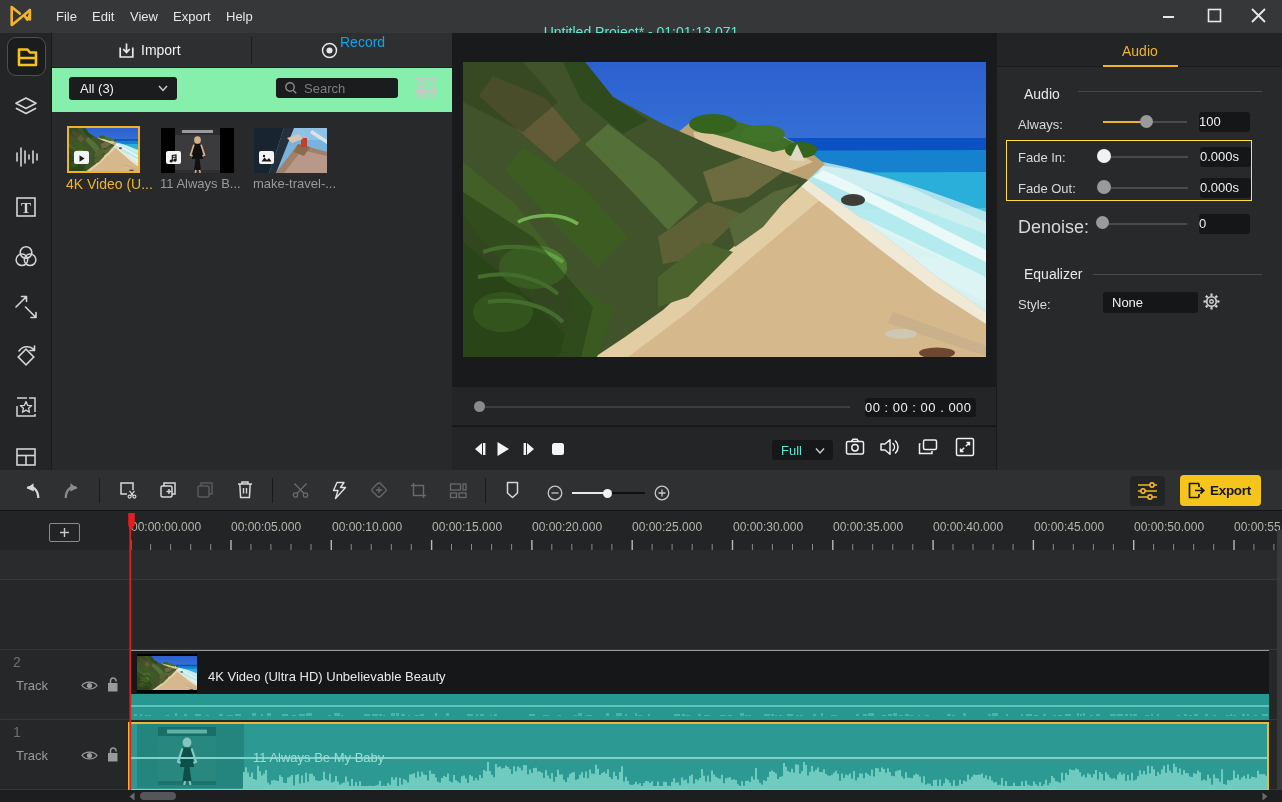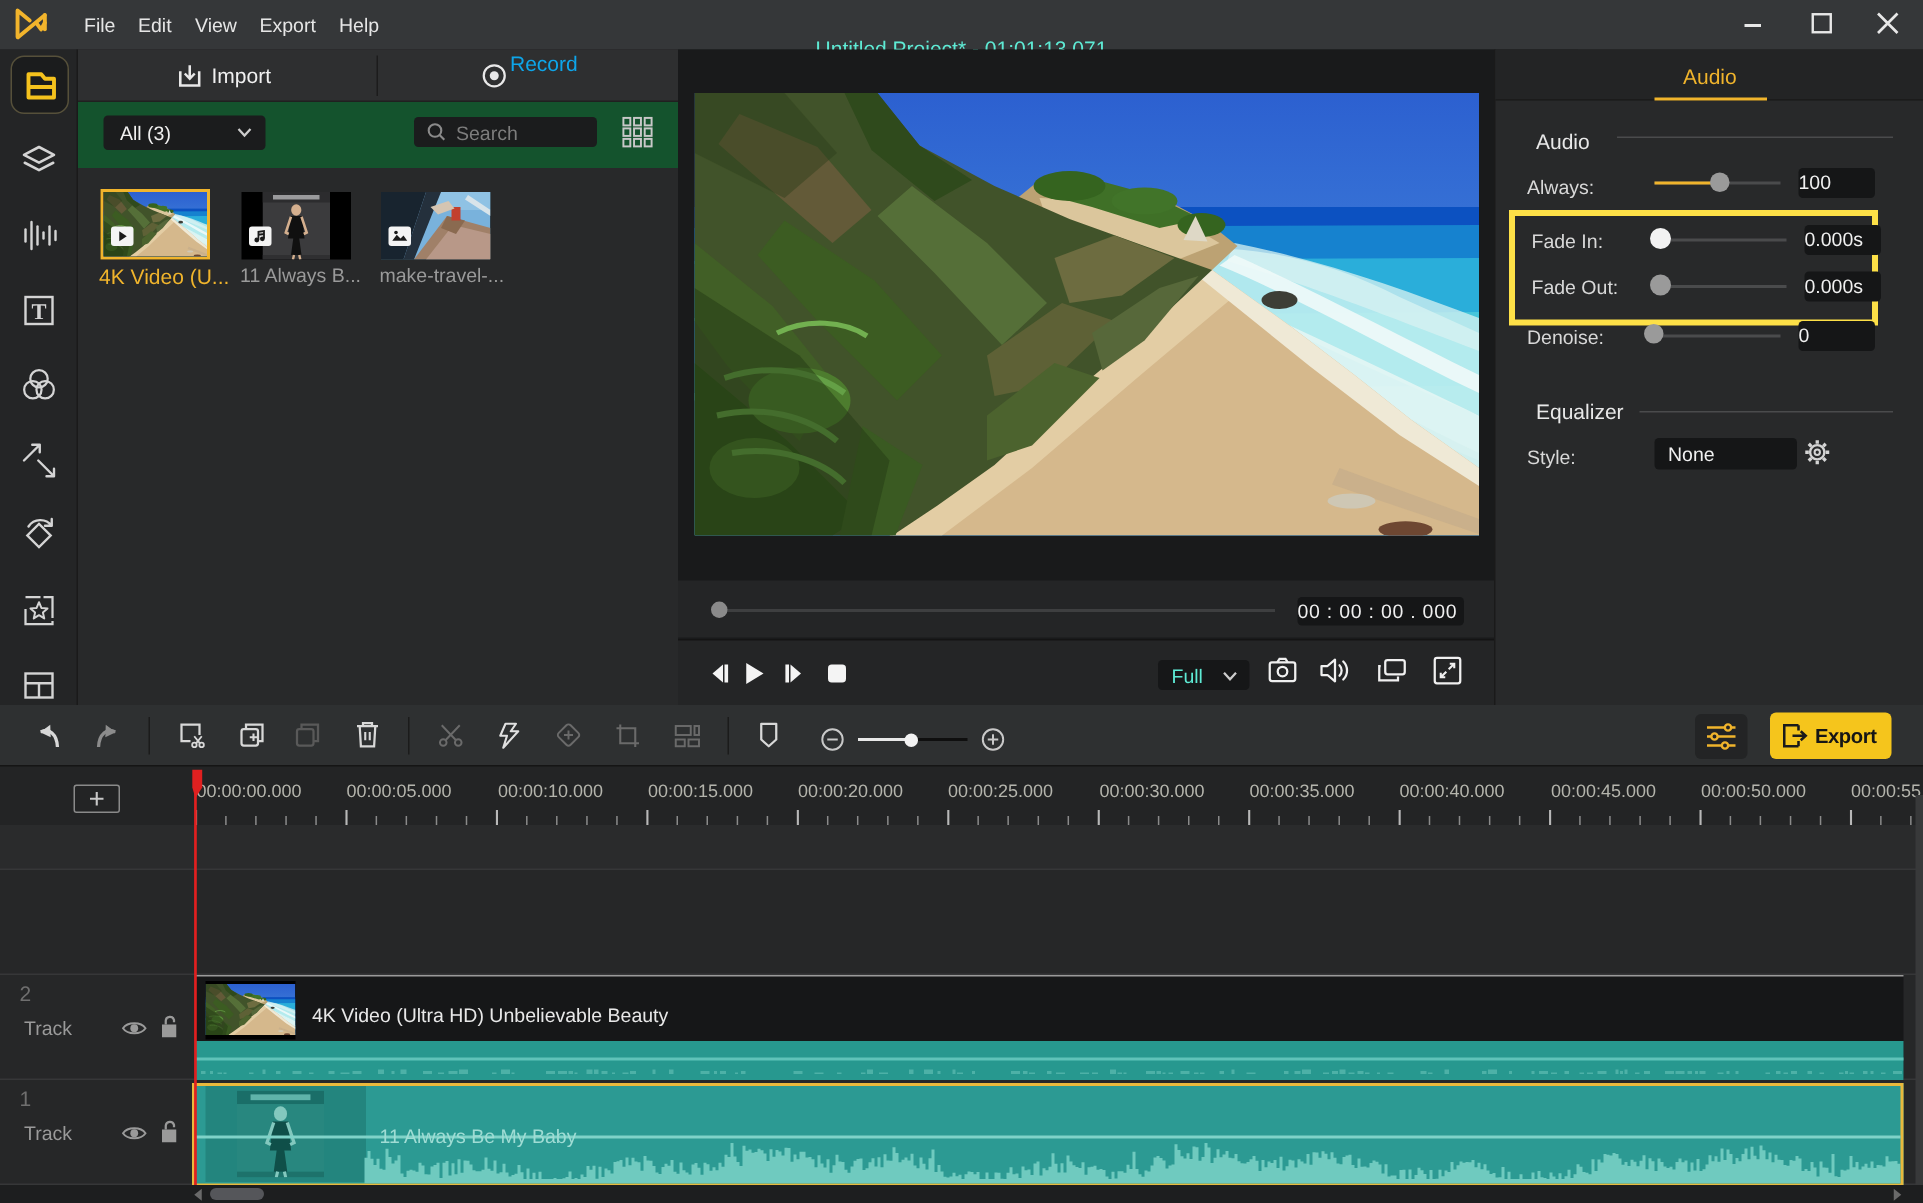--- a/index.html
+++ b/index.html
@@ -14,21 +14,21 @@
   #wintitle { position:absolute; top:16px; width:100%; text-align:center; height:33px; line-height:33px;
     color:#5eead4; font-size:14px; }
 
   
   #sidebar { position:absolute; left:0; top:33px; width:52px; height:437px; background:#242526; border-right:1px solid #1a1a1a; }
   .sideicon { position:absolute; left:10px; width:32px; height:32px; }
 
   
   #media { position:absolute; left:52px; top:33px; width:400px; height:437px; background:#28292a; }
   #tabsrow { position:absolute; left:0; top:0; width:400px; height:35px; background:#2e2f30; border-bottom:1px solid #202020; }
-  #filterrow { position:absolute; left:0; top:35px; width:400px; height:44px; background:#14532d; }
+  #filterrow { position:absolute; left:0; top:35px; width:400px; height:44px; background:#86efac; }
 
   
   #preview { position:absolute; left:452px; top:33px; width:600px; height:437px; background:#191a1b; }
   #seekrow { position:absolute; left:0; top:354px; width:544px; height:38px; background:#242526; }
   #ctrlrow { position:absolute; left:0; top:393px; width:544px; height:44px; background:#242526; border-top:1px solid #141414; }
 
   
   #rpanel { position:absolute; left:996px; top:33px; width:286px; height:437px; background:#28292a; border-left:1px solid #1a1a1a; }
 
   
@@ -259,31 +259,31 @@
       <span class="abs" style="left:125px;top:10px;font-size:14px;color:#f0b42c">Audio</span>
       <div class="abs" style="left:106px;top:32px;width:75px;height:2px;background:#f0b42c"></div>
     </div>
     <span class="abs" style="left:27px;top:53px;font-size:14px;color:#e8e8e8">Audio</span>
     <div class="abs" style="left:81px;top:58px;width:184px;height:1px;background:#4a4b4c"></div>
     <span class="abs" style="left:21px;top:84px;font-size:13px;color:#d8d8d8">Always:</span>
     <div class="slider-track" style="left:106px;top:88px;width:84px"></div>
     <div class="abs" style="left:106px;top:88px;width:44px;height:2px;background:#f0b42c"></div>
     <div class="knob" style="left:143px;top:82px;width:13px;height:13px;background:#9a9a9a"></div>
     <div class="valuebox" style="left:202px;top:79px;width:51px;height:20px;line-height:20px">100</div>
-    <div class="abs" style="left:9px;top:107px;width:246px;height:77px;border:4px solid #fde047">
+    <div class="abs" style="left:9px;top:107px;width:246px;height:61px;border:1px solid #fde047">
       <span class="abs" style="left:11px;top:9px;font-size:13px;color:#d8d8d8">Fade In:</span>
       <div class="slider-track" style="left:97px;top:15px;width:84px"></div>
       <div class="knob" style="left:90px;top:8px;width:14px;height:14px;background:#f2f2f2"></div>
       <div class="valuebox" style="left:193px;top:6px;width:51px;height:20px;line-height:20px">0.000s</div>
       <span class="abs" style="left:11px;top:40px;font-size:13px;color:#d8d8d8">Fade Out:</span>
       <div class="slider-track" style="left:97px;top:46px;width:84px"></div>
       <div class="knob" style="left:90px;top:39px;width:14px;height:14px;background:#9a9a9a"></div>
       <div class="valuebox" style="left:193px;top:37px;width:51px;height:20px;line-height:20px">0.000s</div>
     </div>
-    <span class="abs" style="left:21px;top:184px;font-size:13px;color:#d8d8d8">Denoise:</span>
+    <span class="abs" style="left:21px;top:184px;font-size:18px;color:#d8d8d8">Denoise:</span>
     <div class="slider-track" style="left:106px;top:190px;width:84px"></div>
     <div class="knob" style="left:99px;top:183px;width:13px;height:13px;background:#9a9a9a"></div>
     <div class="valuebox" style="left:202px;top:181px;width:51px;height:20px;line-height:20px">0</div>
     <span class="abs" style="left:27px;top:233px;font-size:14px;color:#e8e8e8">Equalizer</span>
     <div class="abs" style="left:96px;top:241px;width:169px;height:1px;background:#4a4b4c"></div>
     <span class="abs" style="left:21px;top:264px;font-size:13px;color:#d8d8d8">Style:</span>
     <div class="valuebox" style="left:106px;top:259px;width:95px;height:21px;line-height:21px;text-align:left;padding-left:9px">None</div>
     <svg class="abs" style="left:206px;top:260px" width="17" height="17" viewBox="0 0 20 20">
       <circle cx="10" cy="10" r="5.6" fill="none" stroke="#d4d4d4" stroke-width="1.9"></circle>
       <circle cx="10" cy="10" r="2.1" fill="none" stroke="#d4d4d4" stroke-width="1.6"></circle>

